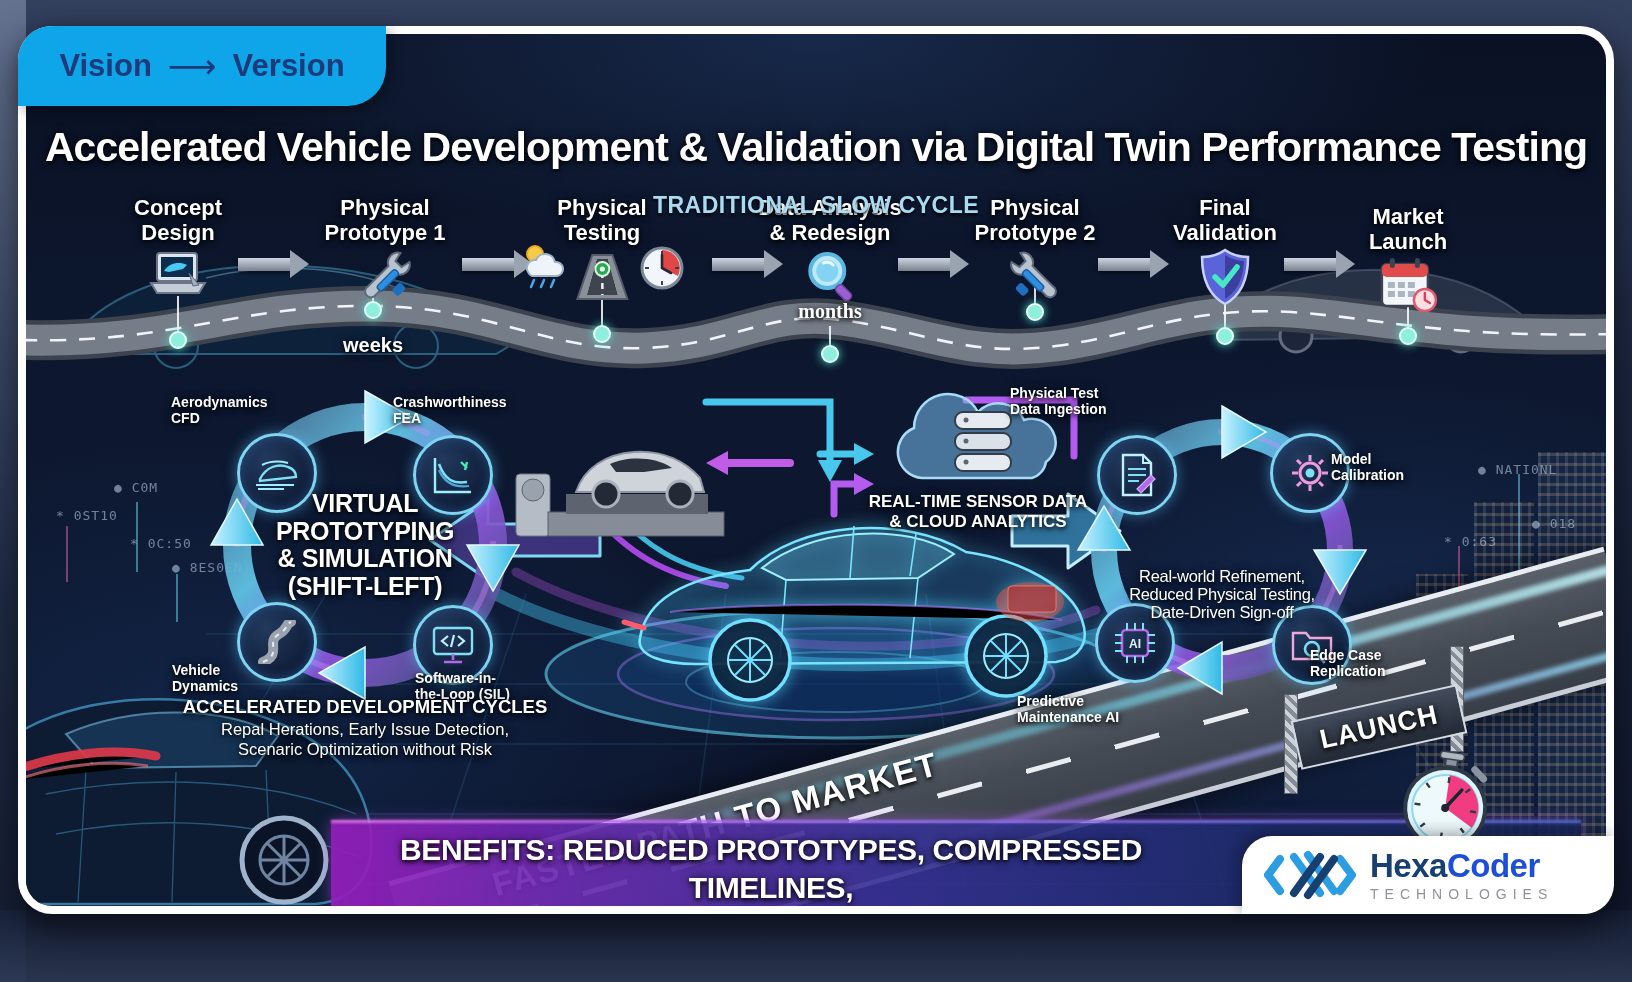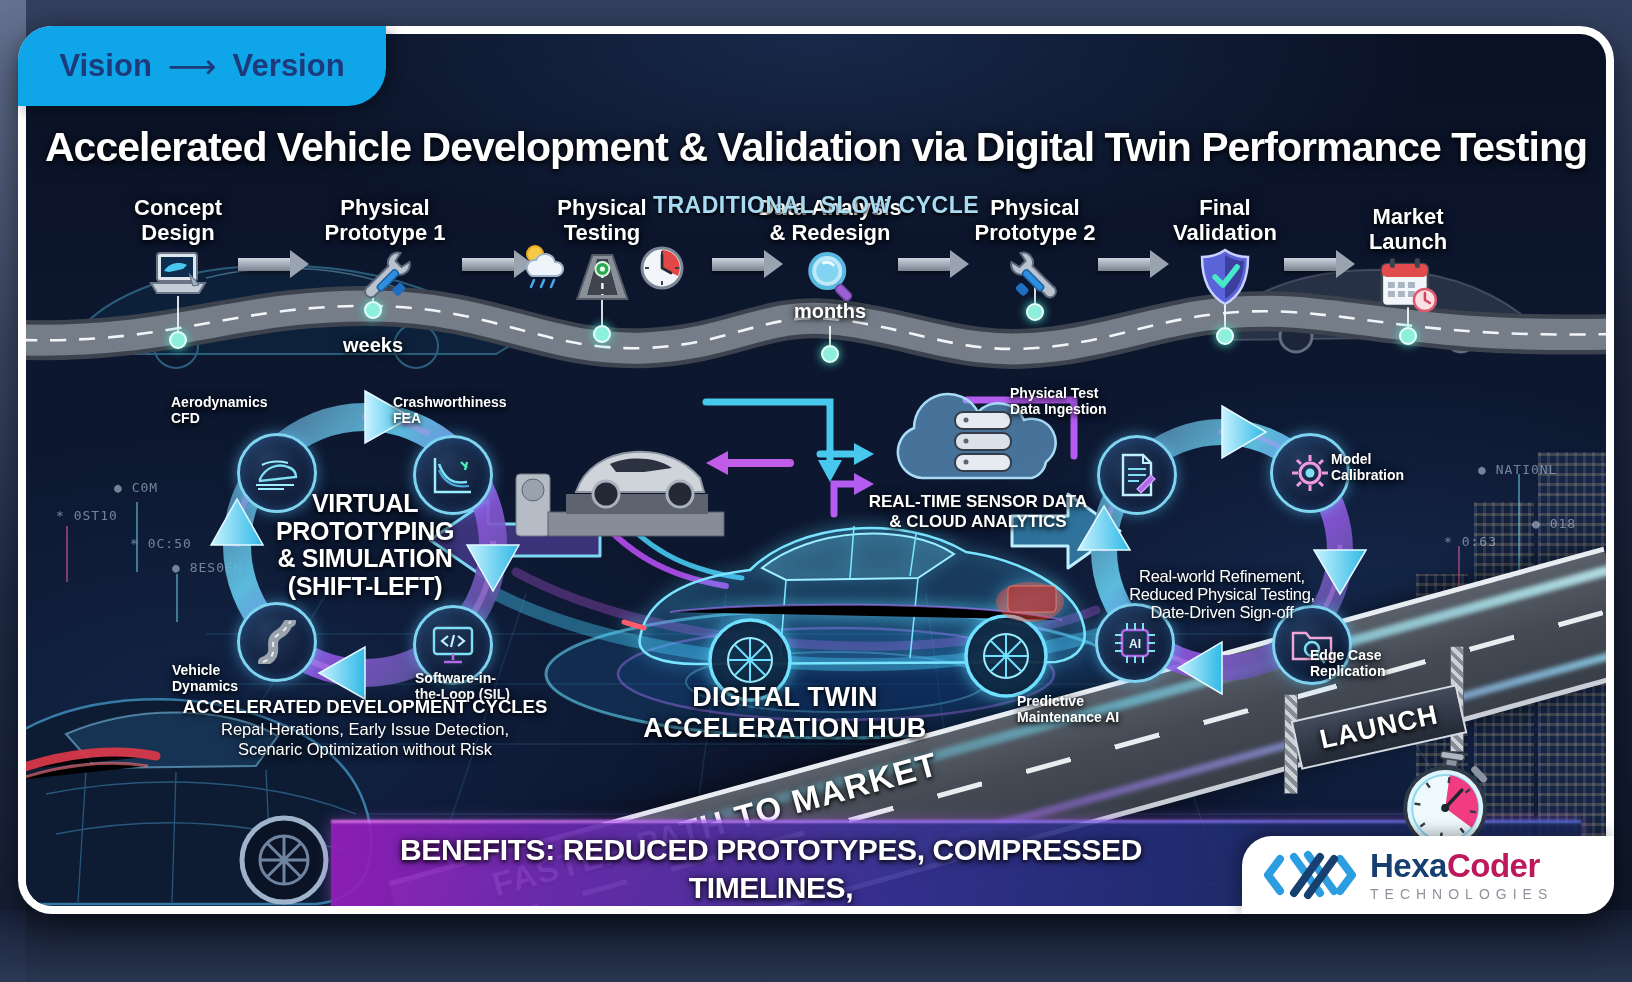--- a/index.html
+++ b/index.html
@@ -87,21 +87,21 @@
   .vision-badge{position:absolute;left:0;top:0;width:368px;height:80px;background:#0ea5e9;
     border-radius:34px 0 38px 0;z-index:40;display:flex;align-items:center;justify-content:center;gap:16px;
     box-shadow:4px 4px 14px rgba(0,0,0,.35);}
   .vision-badge .word{font-size:31px;font-weight:800;color:#1d3a7a;}
   .vision-badge .arrow-glyph{font-size:34px;color:#1d3a7a;line-height:0;}
   .logo-card{position:absolute;right:0;bottom:0;width:372px;height:78px;background:#fff;
     border-radius:30px 0 30px 0;z-index:40;display:flex;align-items:center;padding-left:22px;box-sizing:border-box;
     box-shadow:-4px -4px 14px rgba(0,0,0,.3);}
   .logo-text{margin-left:14px;line-height:1;}
   .logo-name{font-size:33px;font-weight:800;letter-spacing:-.5px;}
-  .logo-name .p1{color:#173f70;} .logo-name .p2{color:#be185d;}
+  .logo-name .p1{color:#173f70;} .logo-name .p2{color:#1d4ed8;}
   .logo-tag{font-size:14px;letter-spacing:6px;color:#8e939b;margin-top:5px;font-weight:400;}
 
   
   .hud{font-family:"DejaVu Sans Mono",monospace;font-size:13px;color:#c5d6ec;opacity:.55;letter-spacing:1px;z-index:8;}
   .hud-line{width:2px;z-index:7;opacity:.5;}
   .building{z-index:5;opacity:.85;}
   .win{background-image:
       repeating-linear-gradient(0deg,rgba(255,215,150,.22) 0 3px,transparent 3px 10px),
       repeating-linear-gradient(90deg,rgba(160,200,255,.18) 0 3px,transparent 3px 9px);}
 </style>
@@ -163,21 +163,21 @@
       <div class="abs stem" style="left:804px;top:292px;height:24px;"></div>
       <div class="abs dot" style="left:804px;top:320px;"></div>
       <div class="abs stem" style="left:1009px;top:252px;height:22px;"></div>
       <div class="abs dot" style="left:1009px;top:278px;"></div>
       <div class="abs stem" style="left:1199px;top:262px;height:36px;"></div>
       <div class="abs dot" style="left:1199px;top:302px;"></div>
       <div class="abs stem" style="left:1382px;top:262px;height:36px;"></div>
       <div class="abs dot" style="left:1382px;top:302px;"></div>
 
       <div class="abs duration white-sh" style="left:347px;top:300px;">weeks</div>
-      <div class="abs duration white-sh" style="left:804px;top:266px;">months</div>
+      <div class="abs duration white-sh" style="left:804px;top:266px;font-family:Liberation Serif, serif;">months</div>
 
       <div class="abs stage" style="left:152px;top:162px;">
         <div class="stage-label pre white-sh">Concept
 Design</div>
         <svg width="62" height="52" viewBox="0 0 62 52" style="margin-top:4px;">
           <rect x="10" y="4" width="40" height="28" rx="3" fill="#dfe6ee" stroke="#6a7686" stroke-width="2"></rect>
           <rect x="14" y="8" width="32" height="20" fill="#0e2c4e"></rect>
           <path d="M17,22 C22,14 32,12 40,16 L36,20 L22,23 Z" fill="#49c8f0"></path>
           <path d="M4,34 L58,34 L52,44 L10,44 Z" fill="#c3ccd7" stroke="#6a7686" stroke-width="2"></path>
           <path d="M42,24 L52,36 L46,37 Z" fill="#9fb0c4" stroke="#5a6676" stroke-width="1"></path>
@@ -356,22 +356,20 @@
         </g>
         <g fill="#5a6473">
             <circle cx="88" cy="34" r="2.5"></circle>
             <circle cx="88" cy="55" r="2.5"></circle>
             <circle cx="88" cy="76" r="2.5"></circle>
           </g>
       </svg>
       <div class="abs cloud-label pre white-sh" style="left:952px;top:458px;">REAL-TIME SENSOR DATA
 &amp; CLOUD ANALYTICS</div>
 
-      <div class="abs hub-label pre white-sh" style="left:759px;top:648px;">DIGITAL TWIN
-ACCELERATION HUB</div>
 
       <div class="abs cycle" style="left:169px;top:341px;width:340px;height:340px;">
         <svg width="340" height="340" viewBox="0 0 340 340">
           <defs>
             <linearGradient id="ringL" x1="0" y1="0" x2="1" y2="1">
               <stop offset="0" stop-color="#4a6a8e"></stop>
                 <stop offset=".35" stop-color="#62c8ea"></stop>
               <stop offset=".65" stop-color="#8e55dd"></stop>
                 <stop offset="1" stop-color="#3d5678"></stop>
             </linearGradient>

